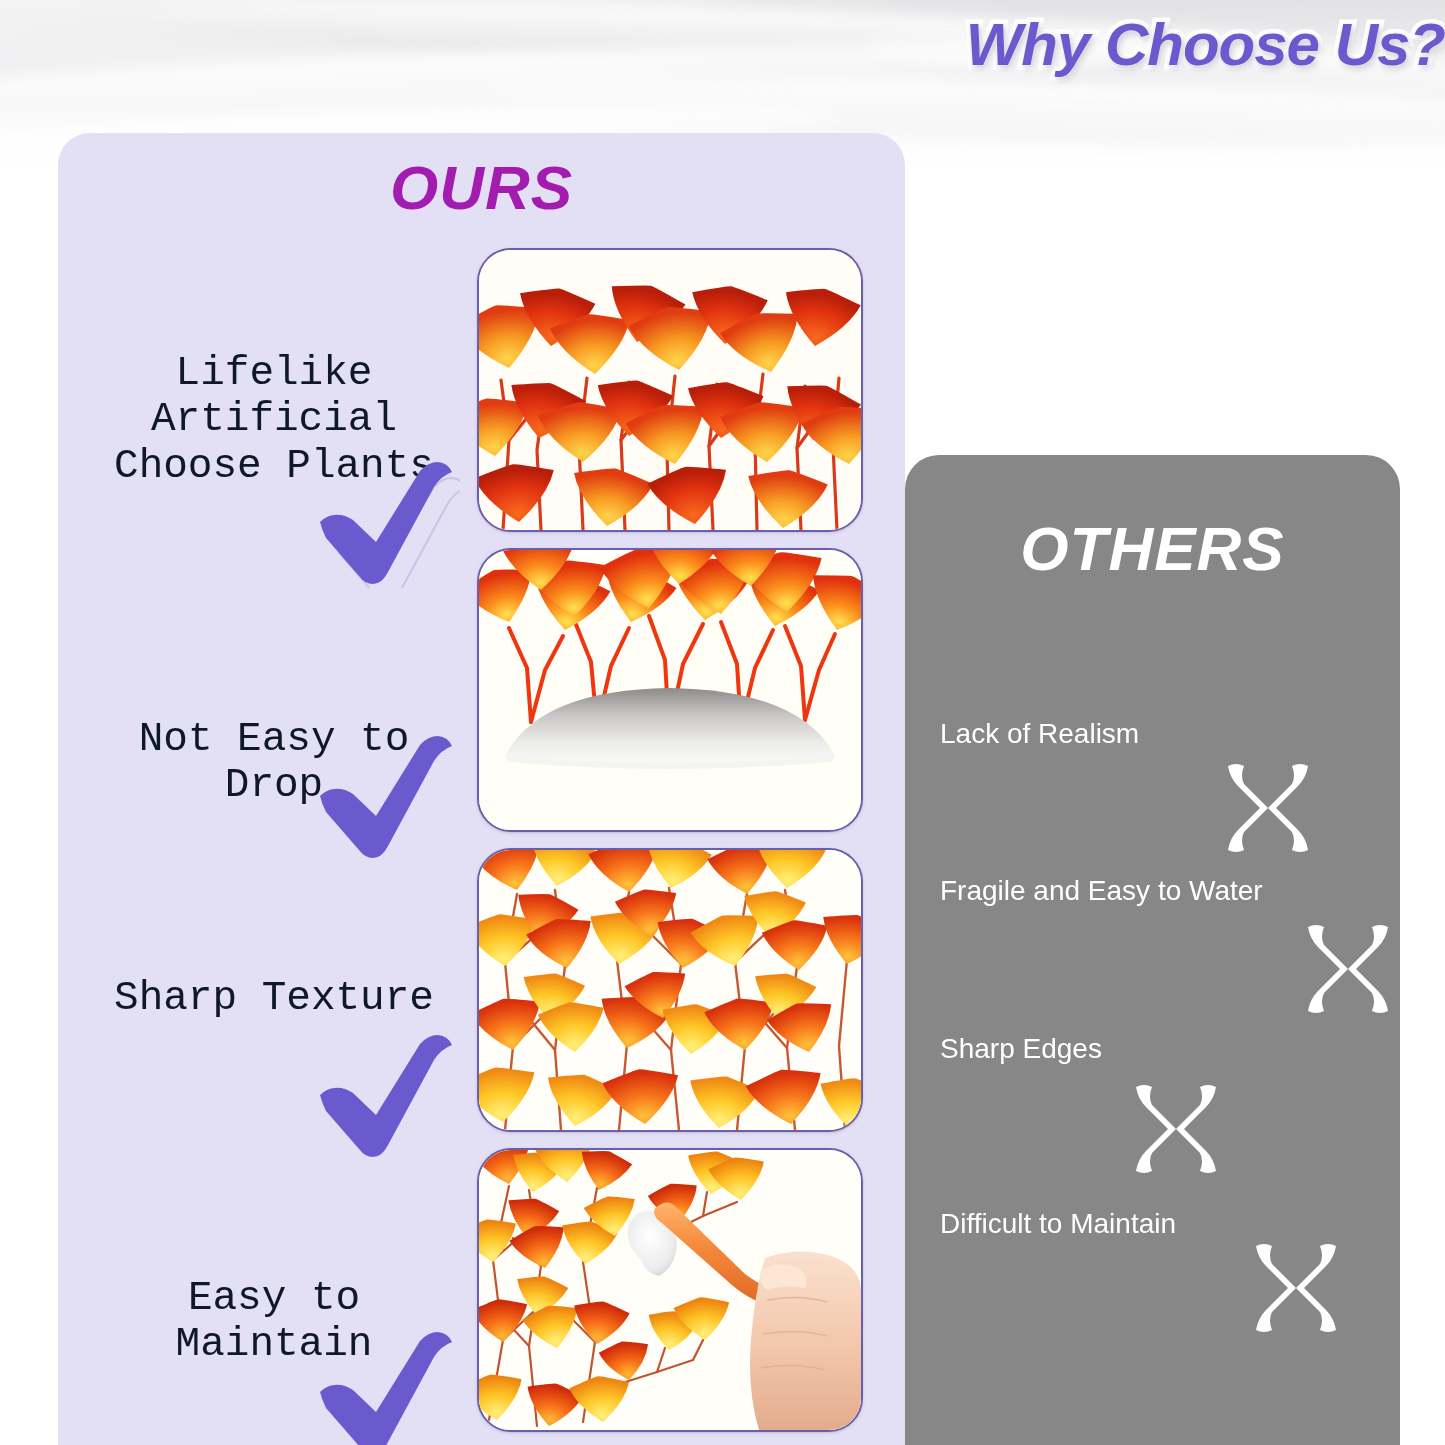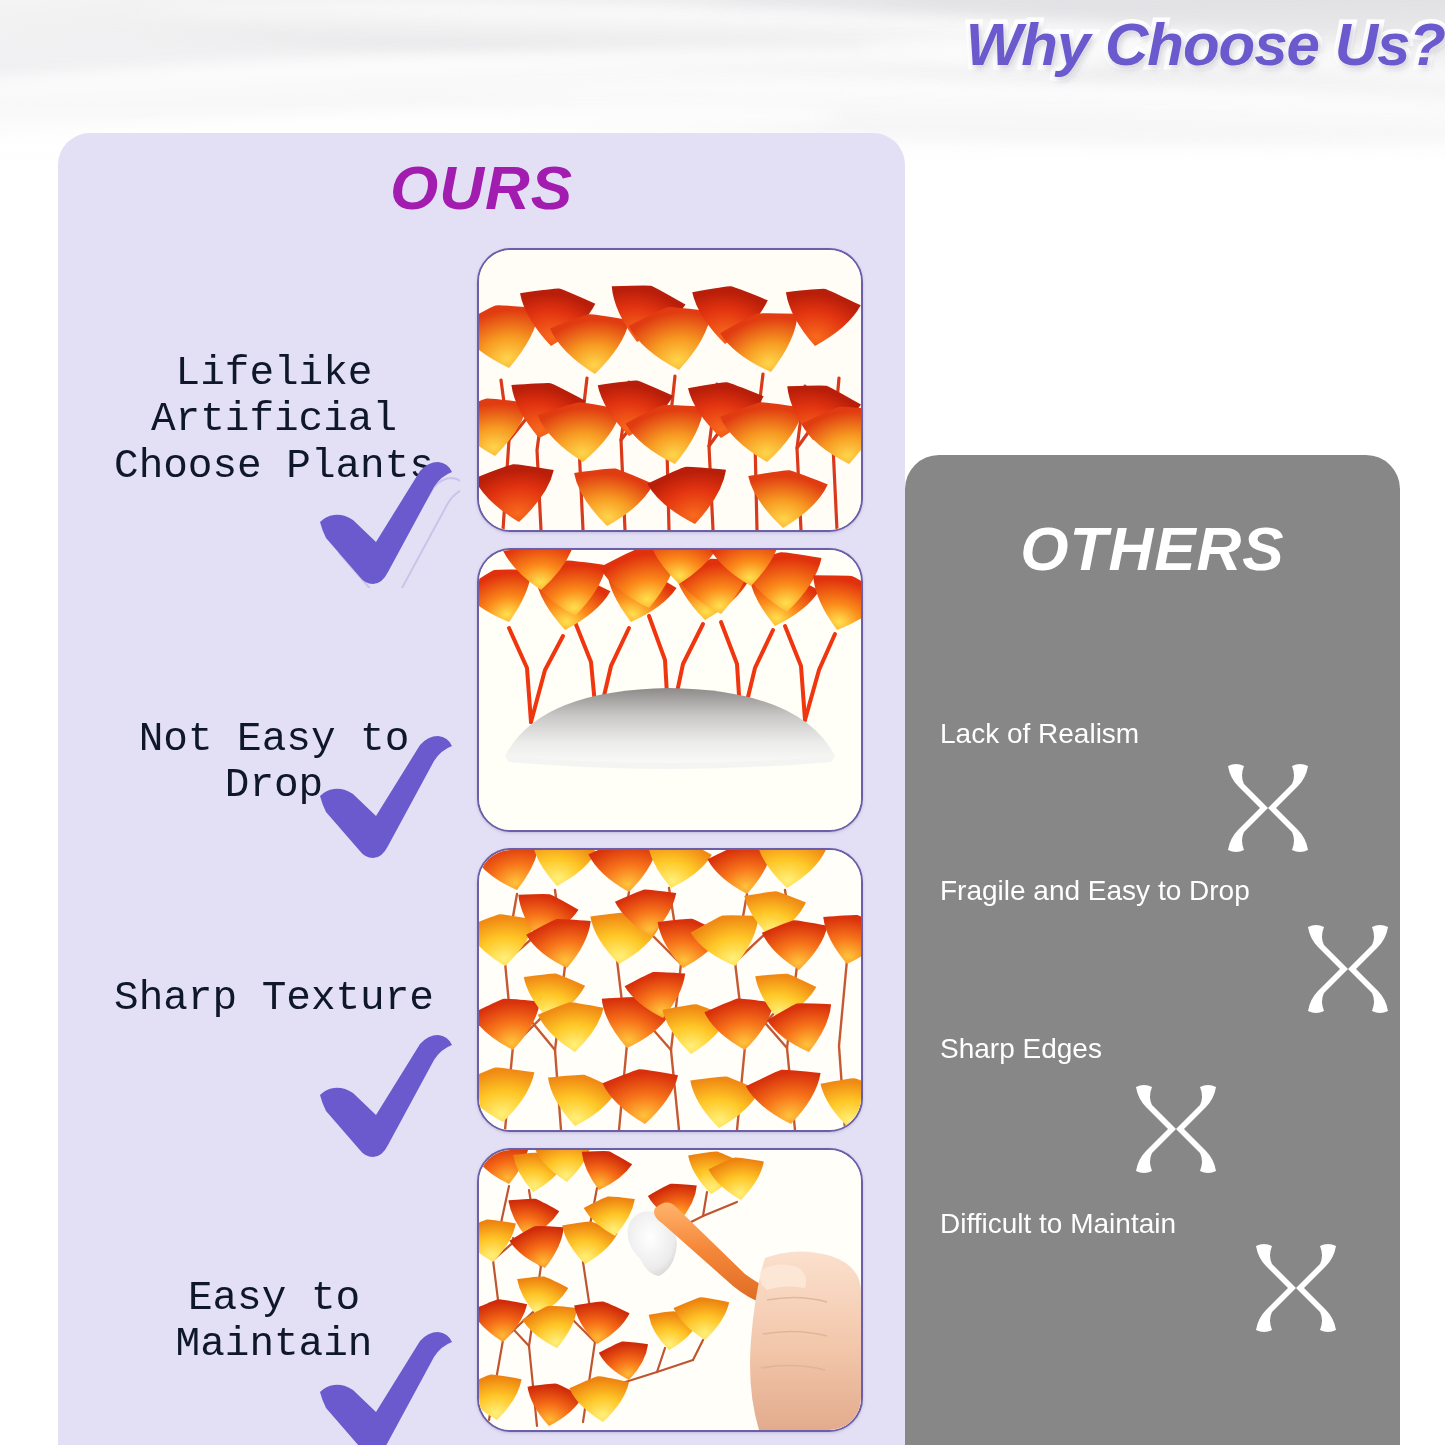--- a/index.html
+++ b/index.html
@@ -674,21 +674,21 @@
   <div class="other-item" style="left:940px; top:718px;">
     <div class="olabel" style="left:0; top:0;">Lack of Realism</div>
     <div class="x-wrap" style="left:280px; top:42px;">
       <svg viewBox="0 0 96 96">
         <path d="M8 6 Q16 2 24 6 Q20 16 24 24 L48 48 L72 24 Q76 16 72 6 Q80 2 88 6 Q86 18 78 26 L56 48 L78 70 Q86 78 88 90 Q80 94 72 90 Q76 80 72 72 L48 48 L24 72 Q20 80 24 90 Q16 94 8 90 Q10 78 18 70 L40 48 L18 26 Q10 18 8 6 Z" fill="#ffffff"></path>
       </svg>
     </div>
   </div>
 
   <div class="other-item" style="left:940px; top:875px;">
-    <div class="olabel" style="left:0; top:0;">Fragile and Easy to Drop</div>
+    <div class="olabel" style="left:0; top:0;">Fragile and Easy to Water</div>
     <div class="x-wrap" style="left:360px; top:46px;">
       <svg viewBox="0 0 96 96">
         <path d="M8 6 Q16 2 24 6 Q20 16 24 24 L48 48 L72 24 Q76 16 72 6 Q80 2 88 6 Q86 18 78 26 L56 48 L78 70 Q86 78 88 90 Q80 94 72 90 Q76 80 72 72 L48 48 L24 72 Q20 80 24 90 Q16 94 8 90 Q10 78 18 70 L40 48 L18 26 Q10 18 8 6 Z" fill="#ffffff"></path>
       </svg>
     </div>
   </div>
 
   <div class="other-item" style="left:940px; top:1033px;">
     <div class="olabel" style="left:0; top:0;">Sharp Edges</div>
     <div class="x-wrap" style="left:188px; top:48px;">

